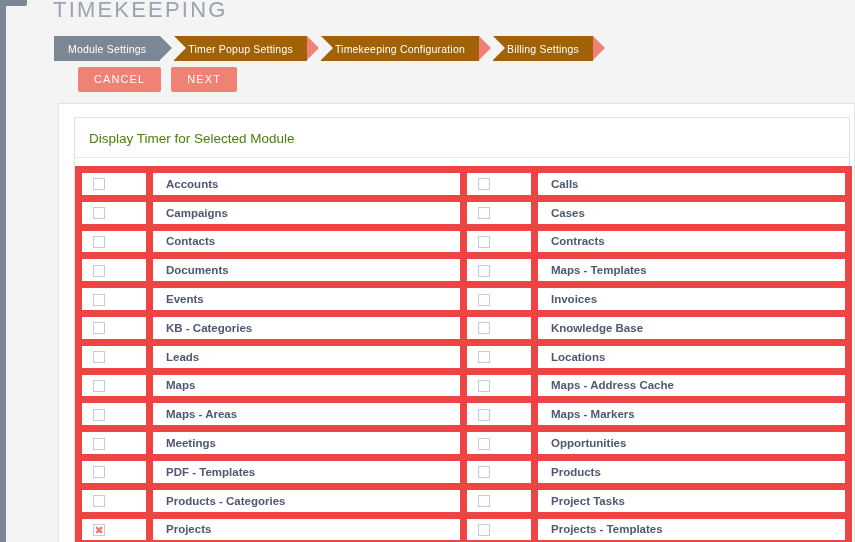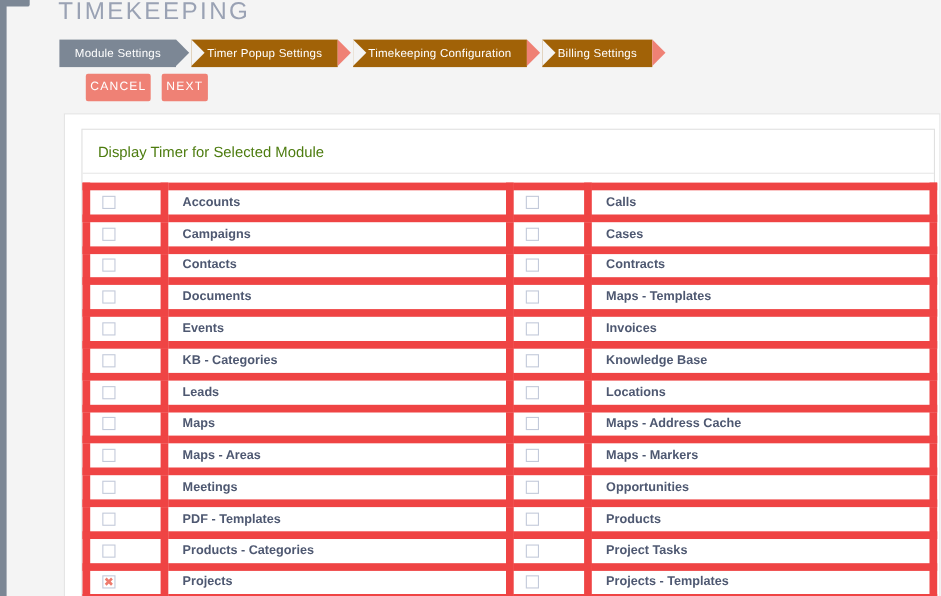--- a/index.html
+++ b/index.html
@@ -112,21 +112,21 @@
     display: flex;
     gap: 10px;
   }
   .btn {
     background: #ef8175;
     color: #ffffff;
     border: none;
     border-radius: 2px;
     font-size: 11px;
     letter-spacing: 1.1px;
-    padding: 0 4px;
+    padding: 0 16px;
     height: 25px;
     line-height: 25px;
     cursor: pointer;
     font-family: "Liberation Sans", sans-serif;
   }
 
   
   .card {
     position: absolute;
     left: 30px;

